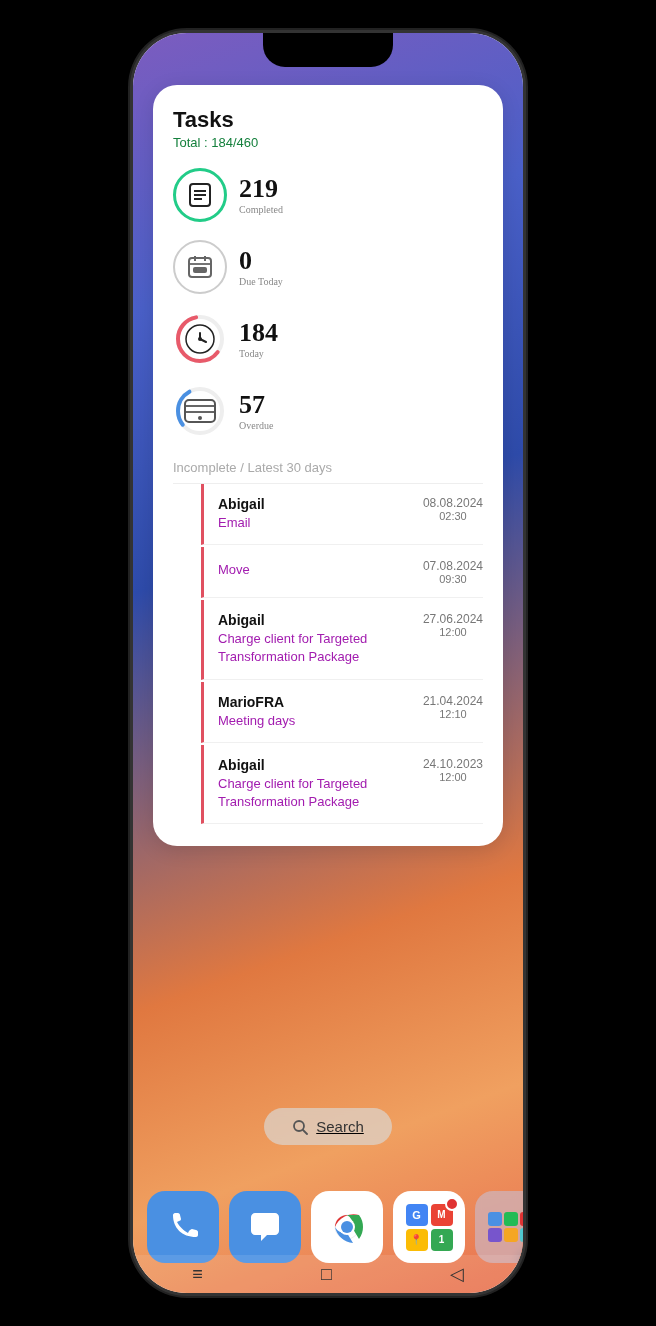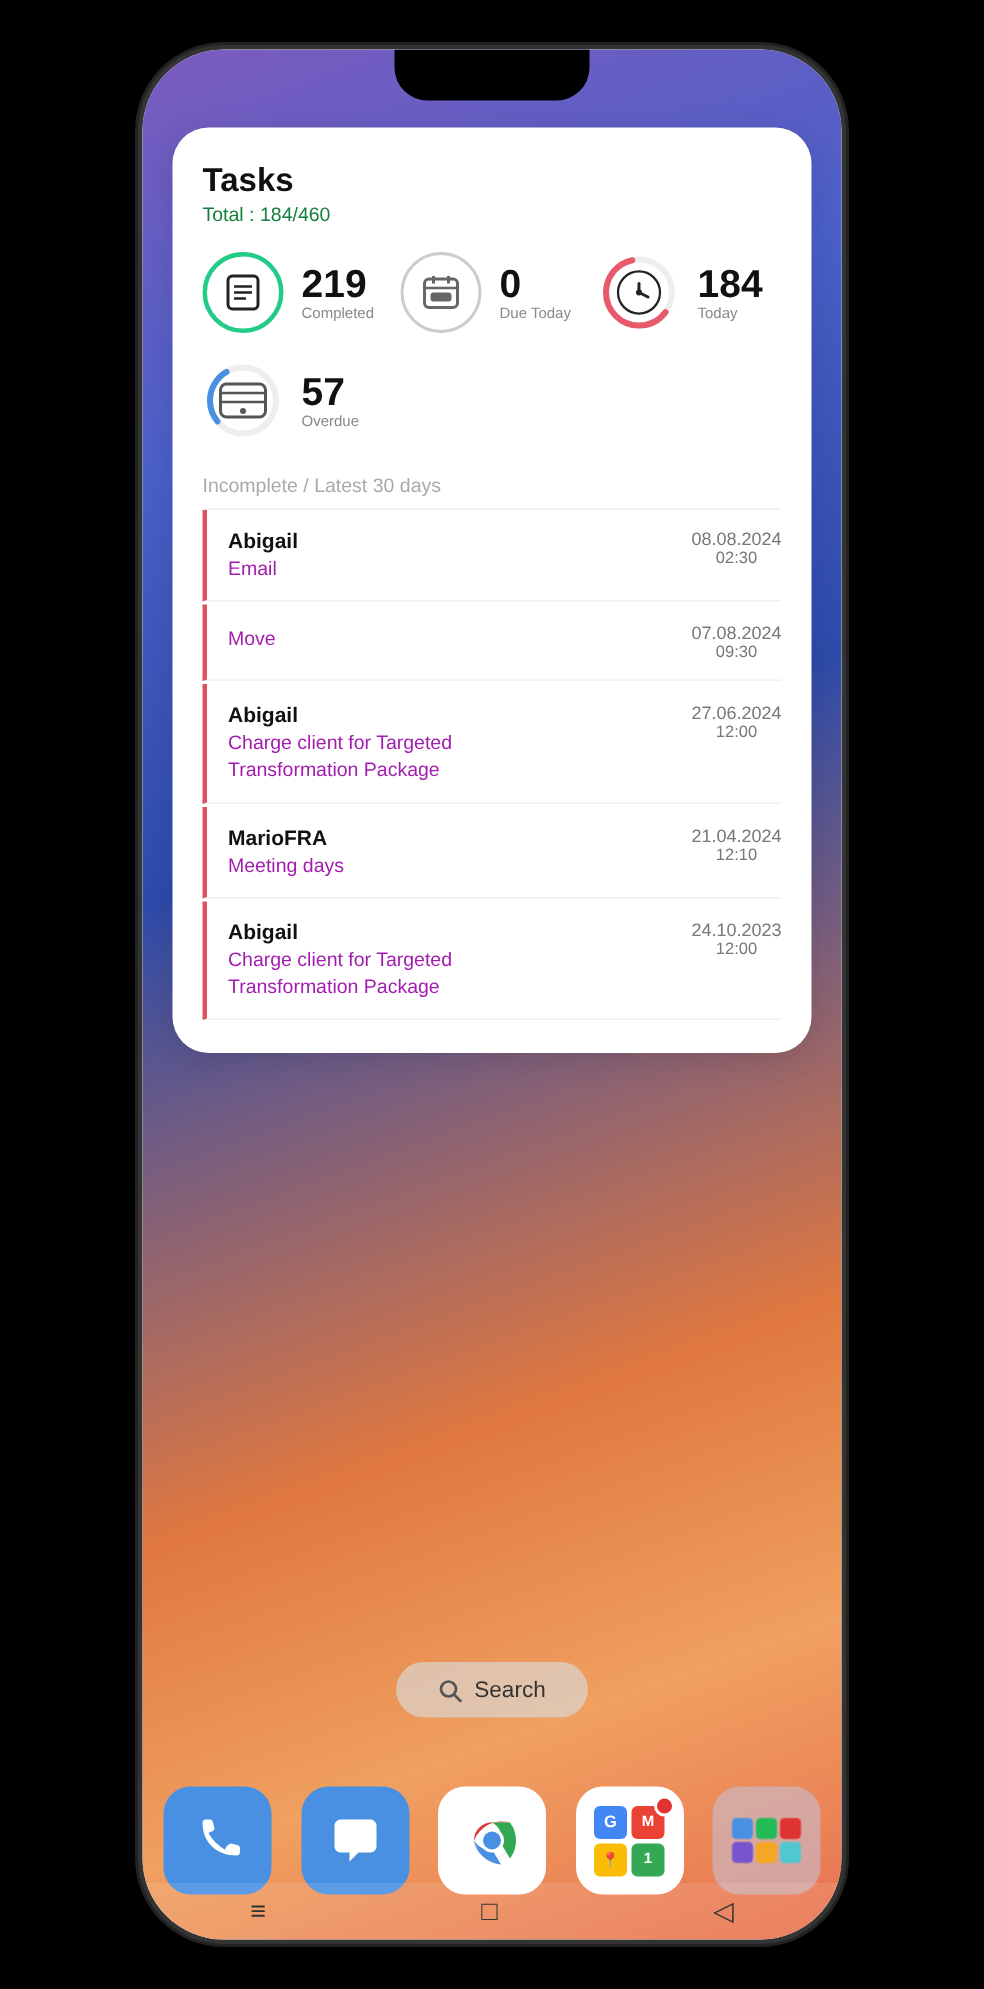--- a/index.html
+++ b/index.html
@@ -9,21 +9,21 @@
       height: 1326px;
       overflow: hidden;
       display: flex;
       align-items: center;
       justify-content: center;
       background: #000;
       font-family: -apple-system, BlinkMacSystemFont, 'Segoe UI', sans-serif;
     }
 
     .phone-shell {
-      width: 466px;
+      width: 390px;
       height: 1260px;
       border-radius: 54px;
       overflow: hidden;
       position: relative;
       box-shadow: 0 0 0 3px #333, 0 0 0 5px #222;
       background: #fff;
     }
 
     
     .wallpaper {
@@ -68,23 +68,24 @@
 
     .tasks-subtitle {
       font-size: 13px;
       color: #15803d;
       margin-bottom: 18px;
     }
 
     
     .stats-grid {
       display: grid;
-      grid-template-columns: 1fr 1fr 1fr;
-      gap: 18px 10px;
+      grid-template-columns: 1fr;
+      gap: 18px 23px;
       margin-bottom: 22px;
+      font-family: Liberation Serif, serif;
     }
 
     .stat-item {
       display: flex;
       align-items: center;
       gap: 12px;
     }
 
     .stat-icon-wrap {
       width: 54px;
@@ -148,20 +149,21 @@
 
     .task-item {
       display: flex;
       justify-content: space-between;
       align-items: flex-start;
       padding: 12px 0 12px 14px;
       border-bottom: 1px solid #f0f0f0;
       border-left: 3px solid #e05060;
       margin-bottom: 2px;
       position: relative;
+      margin-left: 28px;
     }
 
     .task-left {}
 
     .task-person {
       font-size: 14px;
       font-weight: 700;
       color: #111;
     }
 
@@ -189,20 +191,21 @@
     }
 
     
     .search-bar-wrap {
       position: absolute;
       bottom: 148px;
       left: 0; right: 0;
       display: flex;
       justify-content: center;
       z-index: 10;
+      text-decoration: underline;
     }
 
     .search-bar {
       background: rgba(220, 210, 200, 0.75);
       border-radius: 22px;
       padding: 10px 28px;
       display: flex;
       align-items: center;
       gap: 8px;
       backdrop-filter: blur(4px);

